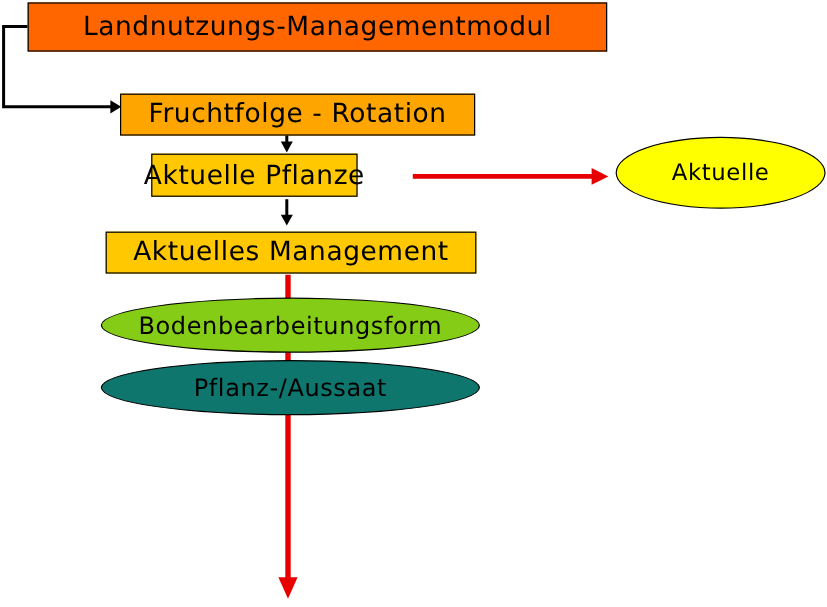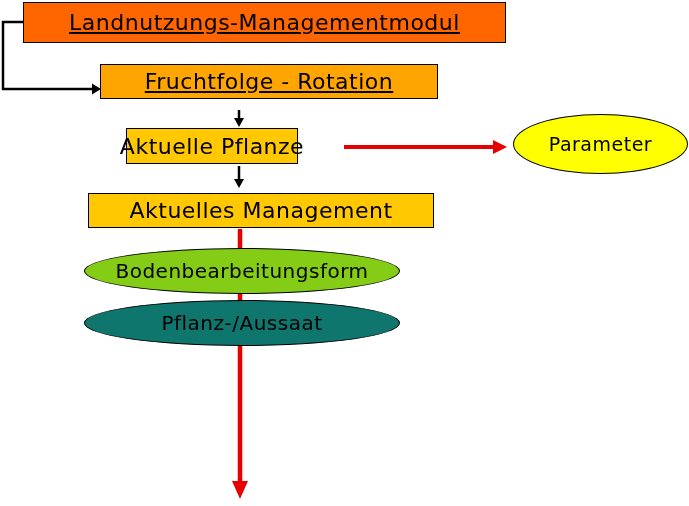--- a/index.html
+++ b/index.html
@@ -25,24 +25,24 @@
     justify-content: center;
     box-sizing: border-box;
     border: 1px solid #000000;
     color: #000000;
     letter-spacing: 0.5px;
     white-space: nowrap;
   }
   .rect { font-size: 22px; }
   .ellipse { border-radius: 50%; }
 
-  .box-module     { left: 23px;  top: 2px;   width: 483px; height: 41px; text-decoration: underline; }
-  .box-rotation   { left: 100px; top: 64px;  width: 338px; height: 35px; text-decoration: underline; }
+  .box-module     { left: 23px;  top: 2px;   width: 483px; height: 41px; }
+  .box-rotation   { left: 100px; top: 78px;  width: 296px; height: 35px; }
   .box-plant      { left: 126px; top: 128px; width: 172px; height: 36px; }
-  .box-management { left: 88px;  top: 193px; width: 346px; height: 35px; }
+  .box-management { left: 88px;  top: 193px; width: 309px; height: 35px; }
 
   .ellipse-parameter {
     left: 513px; top: 114px; width: 175px; height: 60px;
     font-size: 19px;
   }
   .op-ellipse {
     left: 84px; width: 316px; height: 46px;
     font-size: 20px;
   }
   .op-0 { top: 248px; }
@@ -83,21 +83,21 @@
 
   <div class="node rect box-plant" style="background-color: rgb(255, 200, 0);">
     <span>Aktuelle Pflanze</span>
   </div>
 
   <div class="node rect box-management" style="background-color: rgb(255, 200, 0);">
     <span>Aktuelles Management</span>
   </div>
 
   <div class="node ellipse ellipse-parameter" style="background-color: rgb(255, 255, 0);">
-    <span>Parameter</span>
+    <span>Aktuelle</span>
   </div>
 
   <div class="node ellipse op-ellipse op-0" style="background-color: #84cc16;">
     <span>Bodenbearbeitungsform</span>
   </div>
 
   <div class="node ellipse op-ellipse op-1" style="background-color: #0f766e; text-align: center;">
     <span>Pflanz-/Aussaat</span>
   </div>
 

